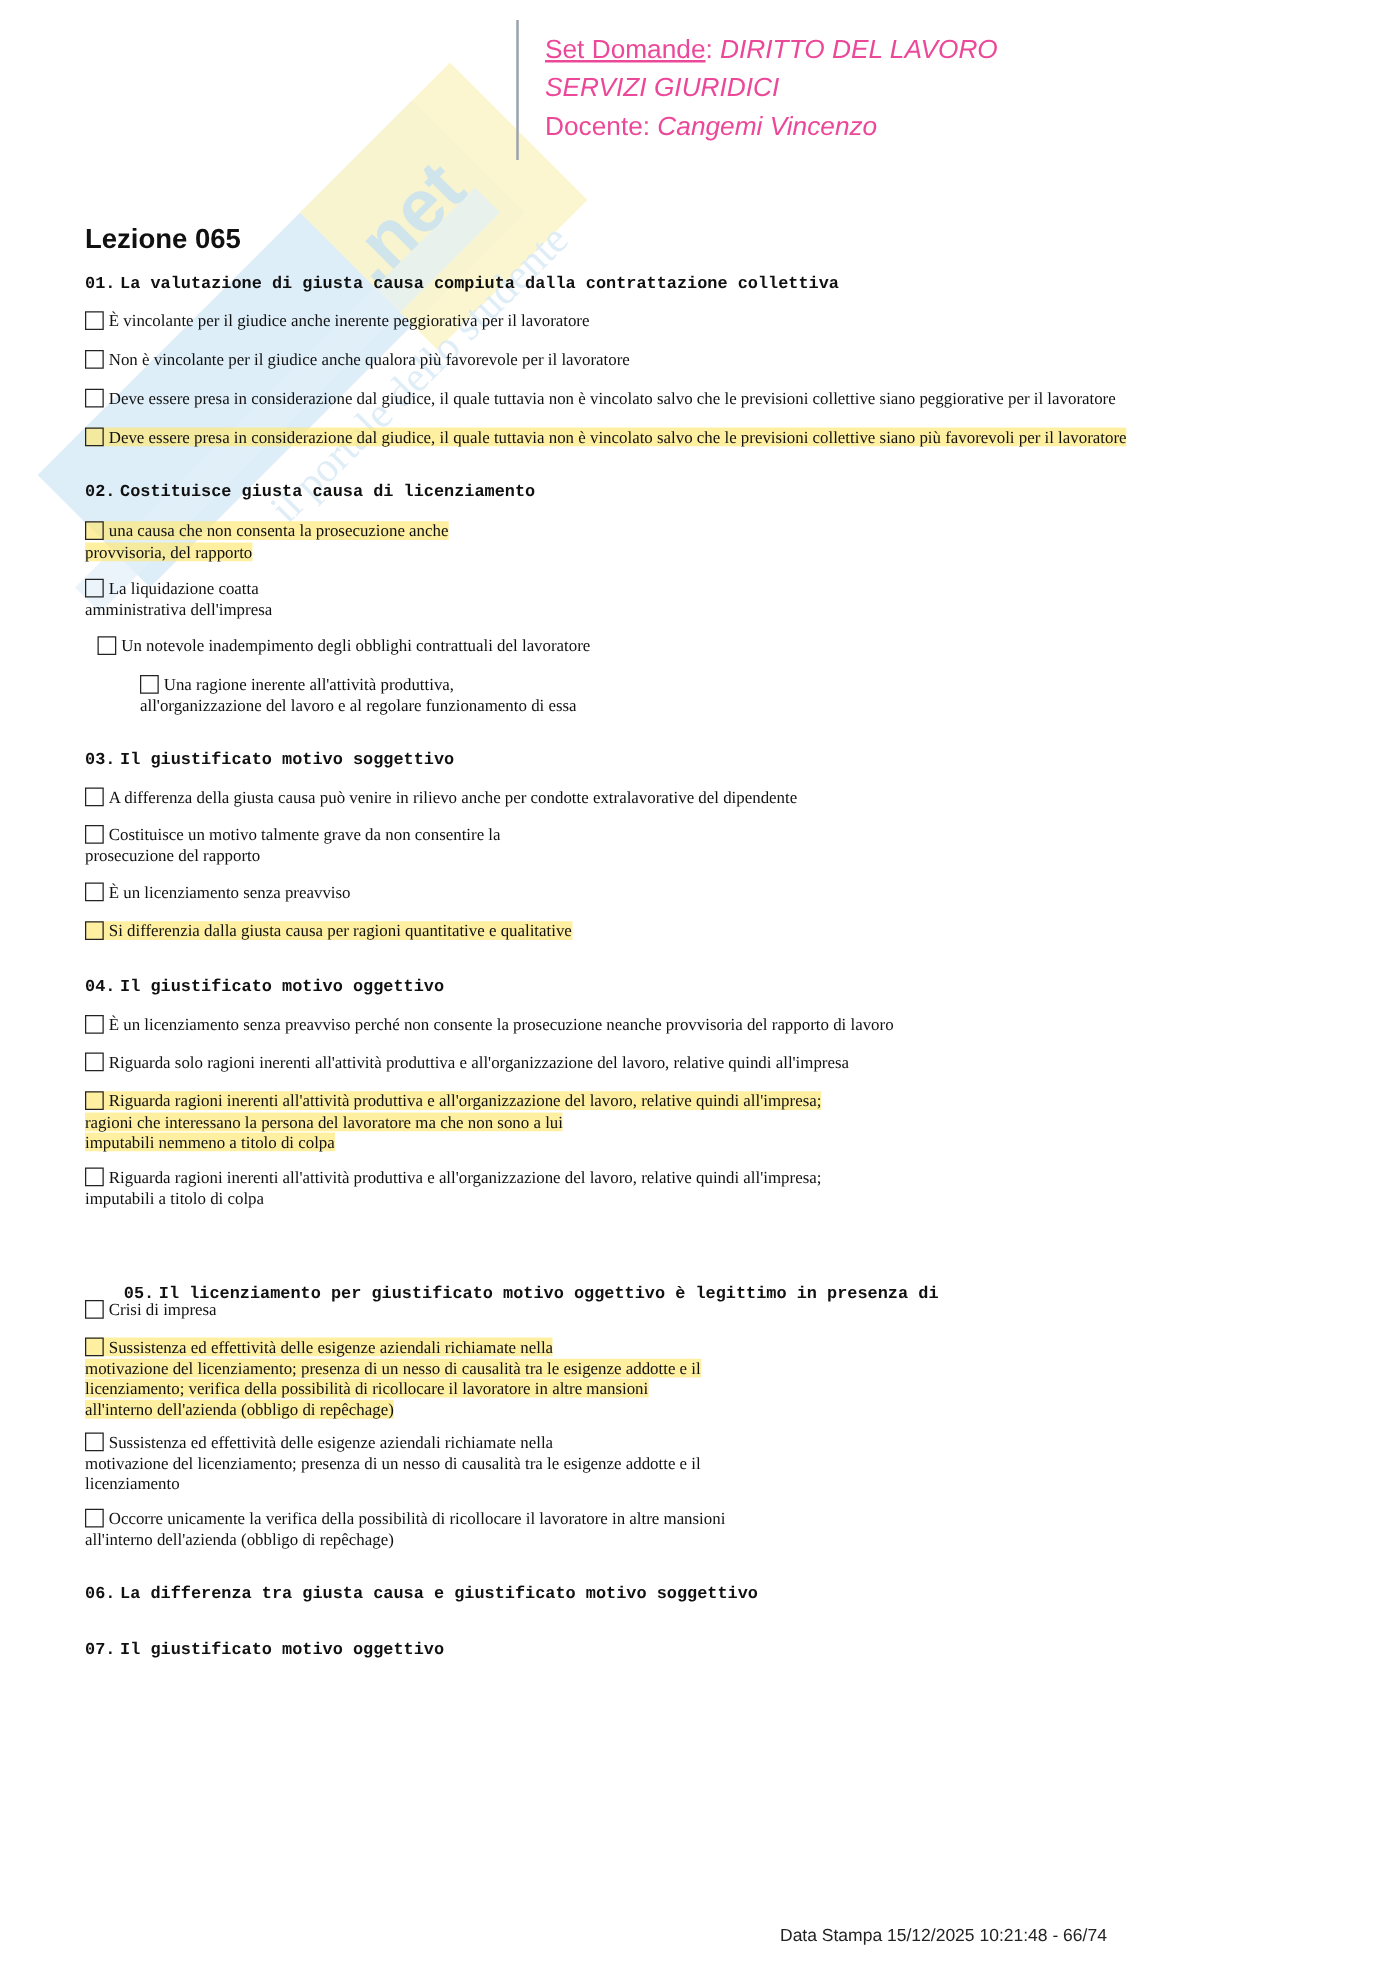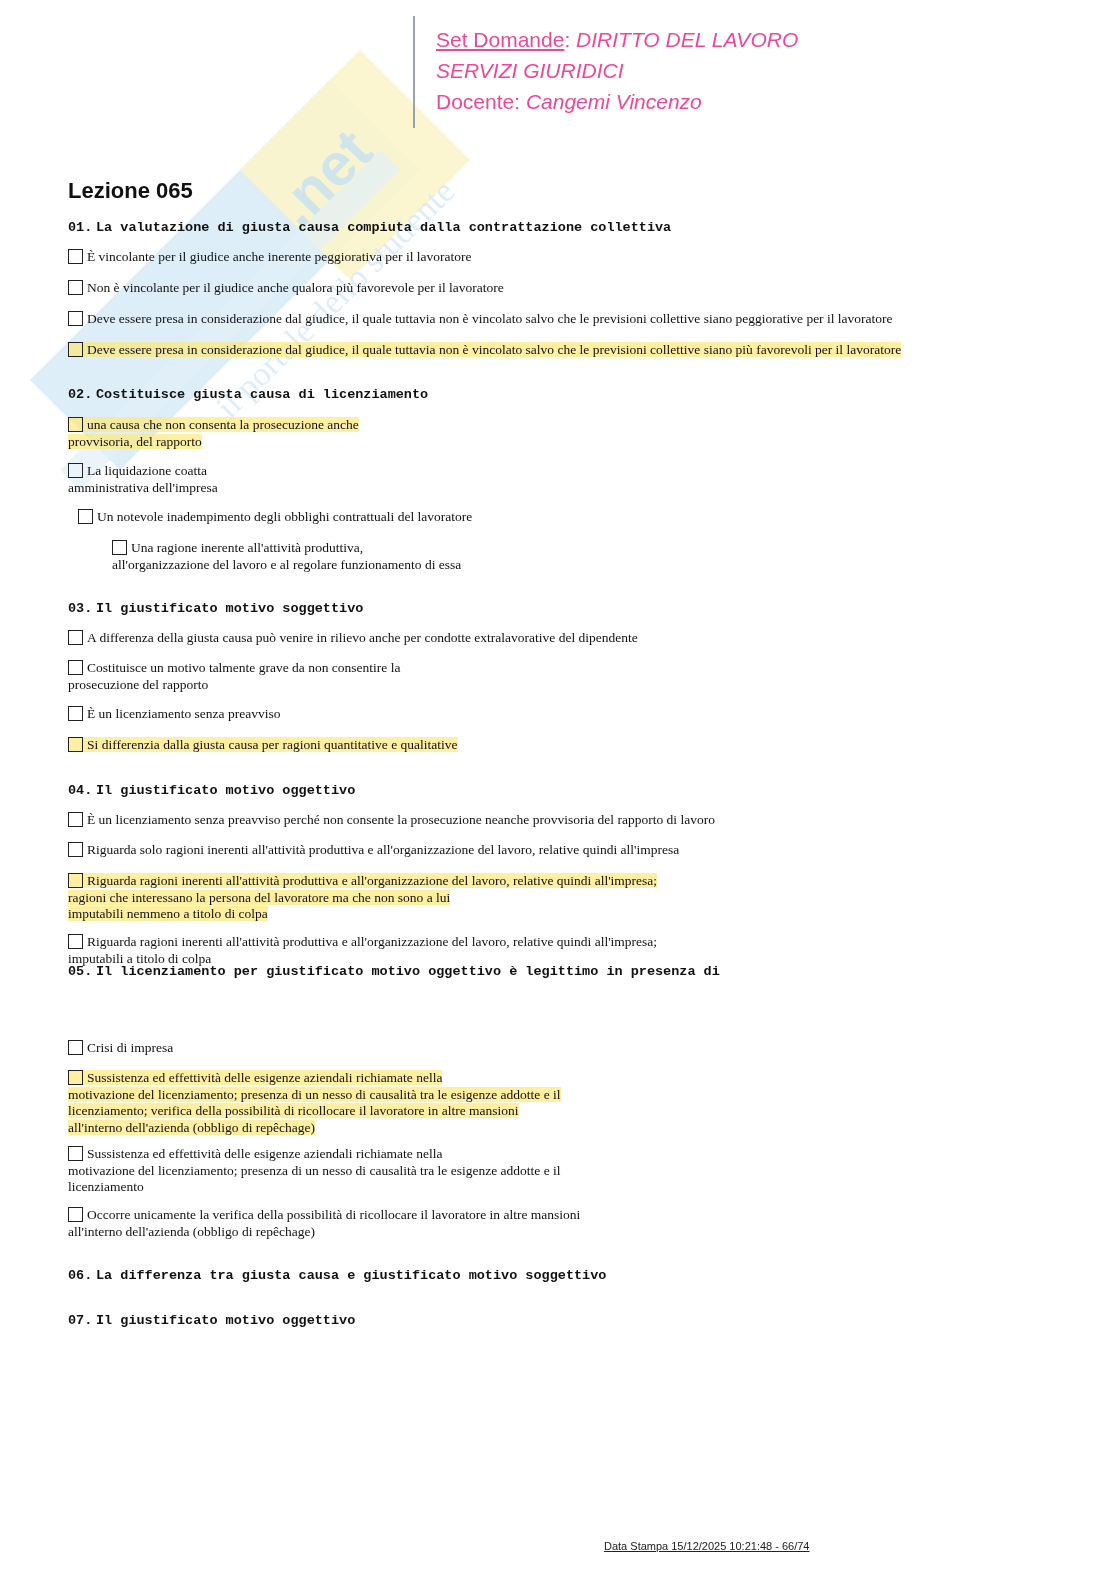--- a/index.html
+++ b/index.html
@@ -14,21 +14,21 @@
     .header .u { text-decoration: underline; }
     .header i { font-style: italic; }
     .lesson-title { position: absolute; left: 68px; top: 178px; font-family: "Liberation Sans", sans-serif; font-weight: bold; font-size: 22px; z-index: 1; }
     .content { position: absolute; left: 68px; top: 0; width: 1000px; z-index: 1; }
     .q-title { position: absolute; left: 0; font-weight: bold; font-size: 13.5px; white-space: nowrap; font-family: Liberation Mono, monospace; }
     .q-title .num { display: inline-block; width: 28px; }
     .opt { position: absolute; left: 0; font-size: 13.5px; line-height: 16.5px; white-space: nowrap; }
     .opt .line { display: block; }
     .hl { background: rgba(255, 232, 110, 0.65); }
     .cb { display: inline-block; width: 15px; height: 15px; border: 1.5px solid #222; box-sizing: border-box; vertical-align: -3px; margin-right: 4px; background: transparent; }
-    .footer { position: absolute; left: 604px; top: 1540px; font-family: "Liberation Sans", sans-serif; font-size: 11px; color: #222; text-decoration: underline; }
+    .footer { position: absolute; left: 624px; top: 1540px; font-family: "Liberation Sans", sans-serif; font-size: 14px; color: #222; }
   </style>
 </head>
 <body>
 
 <svg class="watermark" viewBox="0 0 560 520">
   <polygon points="30,380 330,80 420,170 120,470" fill="#d6eaf7" opacity="0.8"></polygon>
   <polygon points="240,170 360,50 470,160 350,280" fill="#fbf4c8" opacity="0.85"></polygon>
   <polygon points="60,470 380,150 400,170 80,490" fill="#e3f0f9" opacity="0.7"></polygon>
   <text x="300" y="230" transform="rotate(-45 300 230)" font-family="Liberation Sans, sans-serif" font-size="60" font-weight="bold" fill="#c7e1f3" opacity="0.8">.net</text>
   <text x="230" y="420" transform="rotate(-45 230 420)" font-family="Liberation Serif, serif" font-size="34" fill="#d8e9f5" opacity="0.8">il portale dello studente</text>
@@ -97,21 +97,21 @@
     </div>
     <div class="opt" style="top: 873px;">
       <span class="line"><span class="hl"><span class="cb"></span><span>Riguarda ragioni inerenti all'attività produttiva e all'organizzazione del lavoro, relative quindi all'impresa;</span></span></span>
       <span class="line"><span class="hl"><span>ragioni che interessano la persona del lavoratore ma che non sono a lui</span></span></span>
       <span class="line"><span class="hl"><span>imputabili nemmeno a titolo di colpa</span></span></span>
     </div>
     <div class="opt" style="top: 934px;">
       <span class="line"><span><span class="cb"></span><span>Riguarda ragioni inerenti all'attività produttiva e all'organizzazione del lavoro, relative quindi all'impresa;</span></span></span>
       <span class="line"><span><span>imputabili a titolo di colpa</span></span></span>
     </div>
-    <div class="q-title" style="top: 964px;"><span class="num">05.</span><span>Il licenziamento per giustificato motivo oggettivo è legittimo in presenza di</span></div>
+    <div class="q-title" style="top: 1028px; margin-left: 31px;"><span class="num">05.</span><span>Il licenziamento per giustificato motivo oggettivo è legittimo in presenza di</span></div>
     <div class="opt" style="top: 1040px;">
       <span class="line"><span><span class="cb"></span><span>Crisi di impresa</span></span></span>
     </div>
     <div class="opt" style="top: 1070px;">
       <span class="line"><span class="hl"><span class="cb"></span><span>Sussistenza ed effettività delle esigenze aziendali richiamate nella</span></span></span>
       <span class="line"><span class="hl"><span>motivazione del licenziamento; presenza di un nesso di causalità tra le esigenze addotte e il</span></span></span>
       <span class="line"><span class="hl"><span>licenziamento; verifica della possibilità di ricollocare il lavoratore in altre mansioni</span></span></span>
       <span class="line"><span class="hl"><span>all'interno dell'azienda (obbligo di repêchage)</span></span></span>
     </div>
     <div class="opt" style="top: 1146px;">

